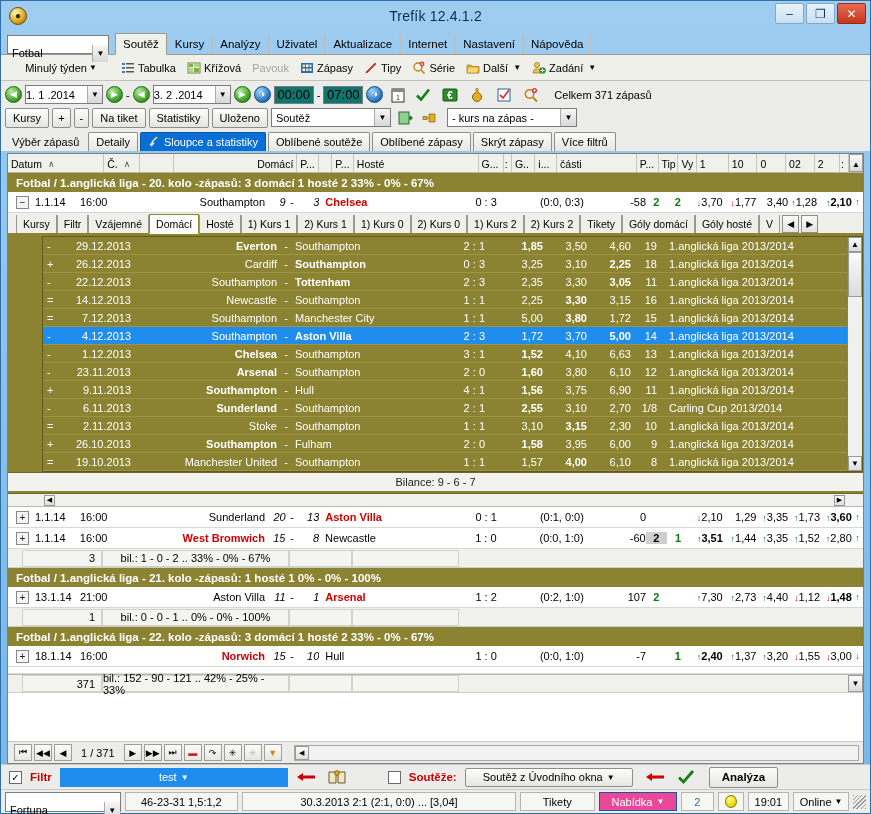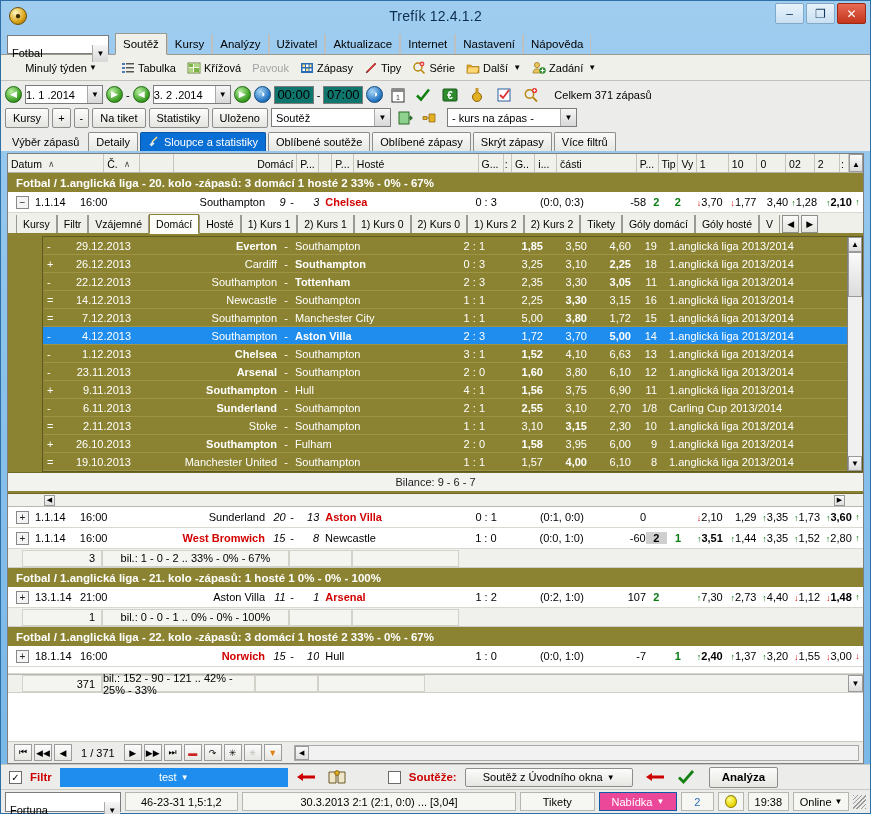--- a/index.html
+++ b/index.html
@@ -795,21 +795,21 @@
         <div class="cell" style="width:34px;text-align:right"><span class="up">↑</span><span>3,20</span></div>
         <div class="cell" style="width:34px;text-align:right"><span class="dn">↓</span><span>1,55</span></div>
         <div class="cell" style="width:34px;text-align:right"><span class="dn">↓</span><span>3,00</span></div>
         <div class="cell dn" style="width:12px;text-align:center">↓</div>
       </div>
 
       <div class="mrow" style="height:7px;overflow:hidden"></div>
 
       <div class="balrow" style="border-top:1px solid #b9b9b1">
         <div class="balcell" style="width:80px;justify-content:flex-end;padding-right:6px;margin-left:14px">371</div>
-        <div class="balcell" style="width:153px;justify-content:center">bil.: 152 - 90 - 121 .. 42% - 25% - 33%</div>
+        <div class="balcell" style="width:187px;justify-content:center">bil.: 152 - 90 - 121 .. 42% - 25% - 33%</div>
         <div class="balcell" style="width:63px;"></div>
         <div class="balcell" style="width:107px;"></div>
         <div style="margin-left:auto;width:15px;height:17px;background:linear-gradient(180deg,#fbfbfb,#dcdcdc);border:1px solid #9a9a9a;display:flex;align-items:center;justify-content:center;font-size:8px">▼</div>
       </div>
     </div>
 
     <div class="navbar">
       <div class="nbtn">⏮</div>
       <div class="nbtn">◀◀</div>
       <div class="nbtn">◀</div>
@@ -875,20 +875,20 @@
     <div class="stat-cell" style="width:296px">30.3.2013 2:1 (2:1, 0:0) ... [3,04]</div>
     <div class="stat-cell" style="width:80px">Tikety</div>
     <div class="stat-cell" style="width:84px;background:#ec4899;color:#fff;border-color:#0d5ca5">
       <span>Nabídka</span>
       <span class="caret" style="margin-left:4px">▼</span>
     </div>
     <div class="stat-cell" style="width:34px;color:#2a6cb5">2</div>
     <div class="stat-cell" style="width:26px">
       <span style="width:13px;height:13px;border-radius:50%;background:radial-gradient(circle at 35% 30%,#ffff8a,#e8d400 70%,#b8a800);border:1px solid #8a7e00;display:inline-block"></span>
     </div>
-    <div class="stat-cell" style="width:42px">19:38</div>
+    <div class="stat-cell" style="width:42px">19:01</div>
     <div class="stat-cell" style="width:56px">
       <span>Online</span>
       <span class="caret" style="margin-left:3px">▼</span>
     </div>
     <div class="grip"></div>
   </div>
 </div>
 
 </body></html>

